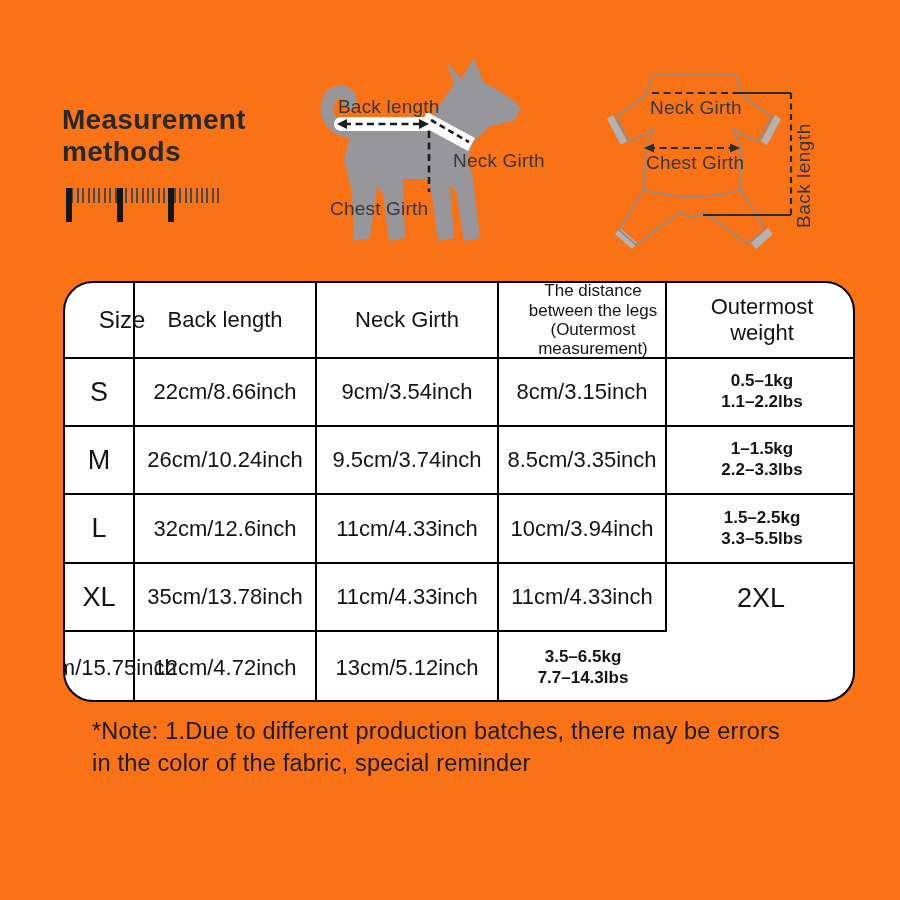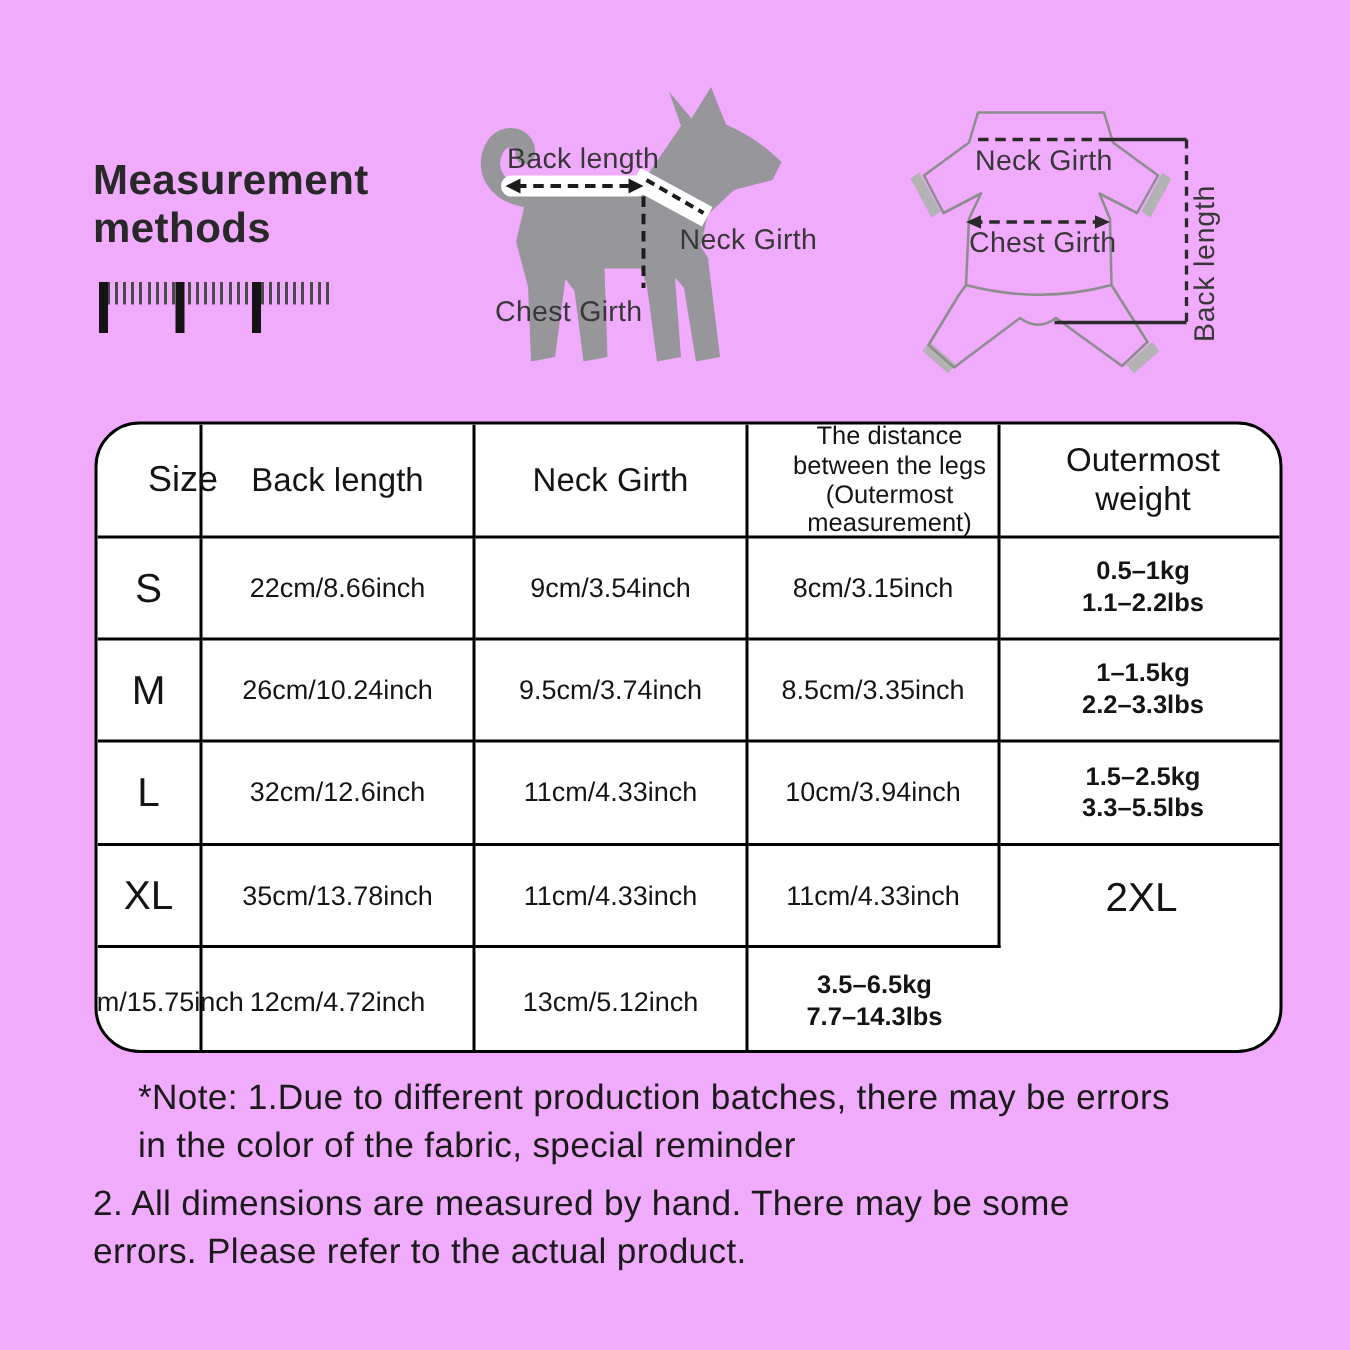--- a/index.html
+++ b/index.html
@@ -1,17 +1,17 @@
 <!DOCTYPE html>
 <html><head>
 <meta charset="utf-8">
 <style>
   html,body { margin:0; padding:0; background:#ffffff; }
   .canvas {
-    position:relative; width:900px; height:900px; background:#f0abfc;
+    position:relative; width:900px; height:900px; background:#f97316;
     font-family:"Liberation Sans", sans-serif; color:#1a1a1a; overflow:hidden;
   }
   .preline { white-space:pre-line; }
 
   
   .mm-title {
     position:absolute; left:62px; top:104px;
     font-size:28px; font-weight:bold; line-height:1.15; letter-spacing:0.3px; color:#282828;
   }
 
@@ -49,21 +49,21 @@
     display:flex; align-items:center; justify-content:center;
     text-align:center; white-space:pre-line; padding:0 2px; box-sizing:border-box;
   }
   .tcell.c-last { border-right:none; }
   .tcell.r-last { border-bottom:none; }
   .h-size   { font-size:24px;padding-left:48px; }
   .h-col    { font-size:22px; }
   .h-small  { font-size:17px; line-height:1.14;padding-left:24px; }
   .h-weight { font-size:22px; line-height:1.2; }
   .d-size   { font-size:27px; }
-  .d-val    { font-size:18px; }
+  .d-val    { font-size:22px; }
   .d-weight { font-size:17px; line-height:1.22;font-weight:bold; }
 
   
   .note {
     position:absolute; left:62px; width:830px;
     font-size:23.5px; line-height:1.36; color:#1a1a1a; letter-spacing:0.2px;
   }
   .note-1 { top:716px;margin-left:30px; }
   .note-2 { top:787px; }
 </style>
@@ -179,16 +179,14 @@
     <div class="tcell d-size r-last">2XL</div>
     <div class="tcell d-val r-last">40cm/15.75inch</div>
     <div class="tcell d-val r-last">12cm/4.72inch</div>
     <div class="tcell d-val r-last">13cm/5.12inch</div>
     <div class="tcell d-weight c-last r-last">3.5–6.5kg
 7.7–14.3lbs</div>
   </div>
 
   <div class="note note-1 preline">*Note: 1.Due to different production batches, there may be errors
 in the color of the fabric, special reminder</div>
-  <div class="note note-2 preline">2. All dimensions are measured by hand. There may be some
-errors. Please refer to the actual product.</div>
 
 </div>
 
 </body></html>

